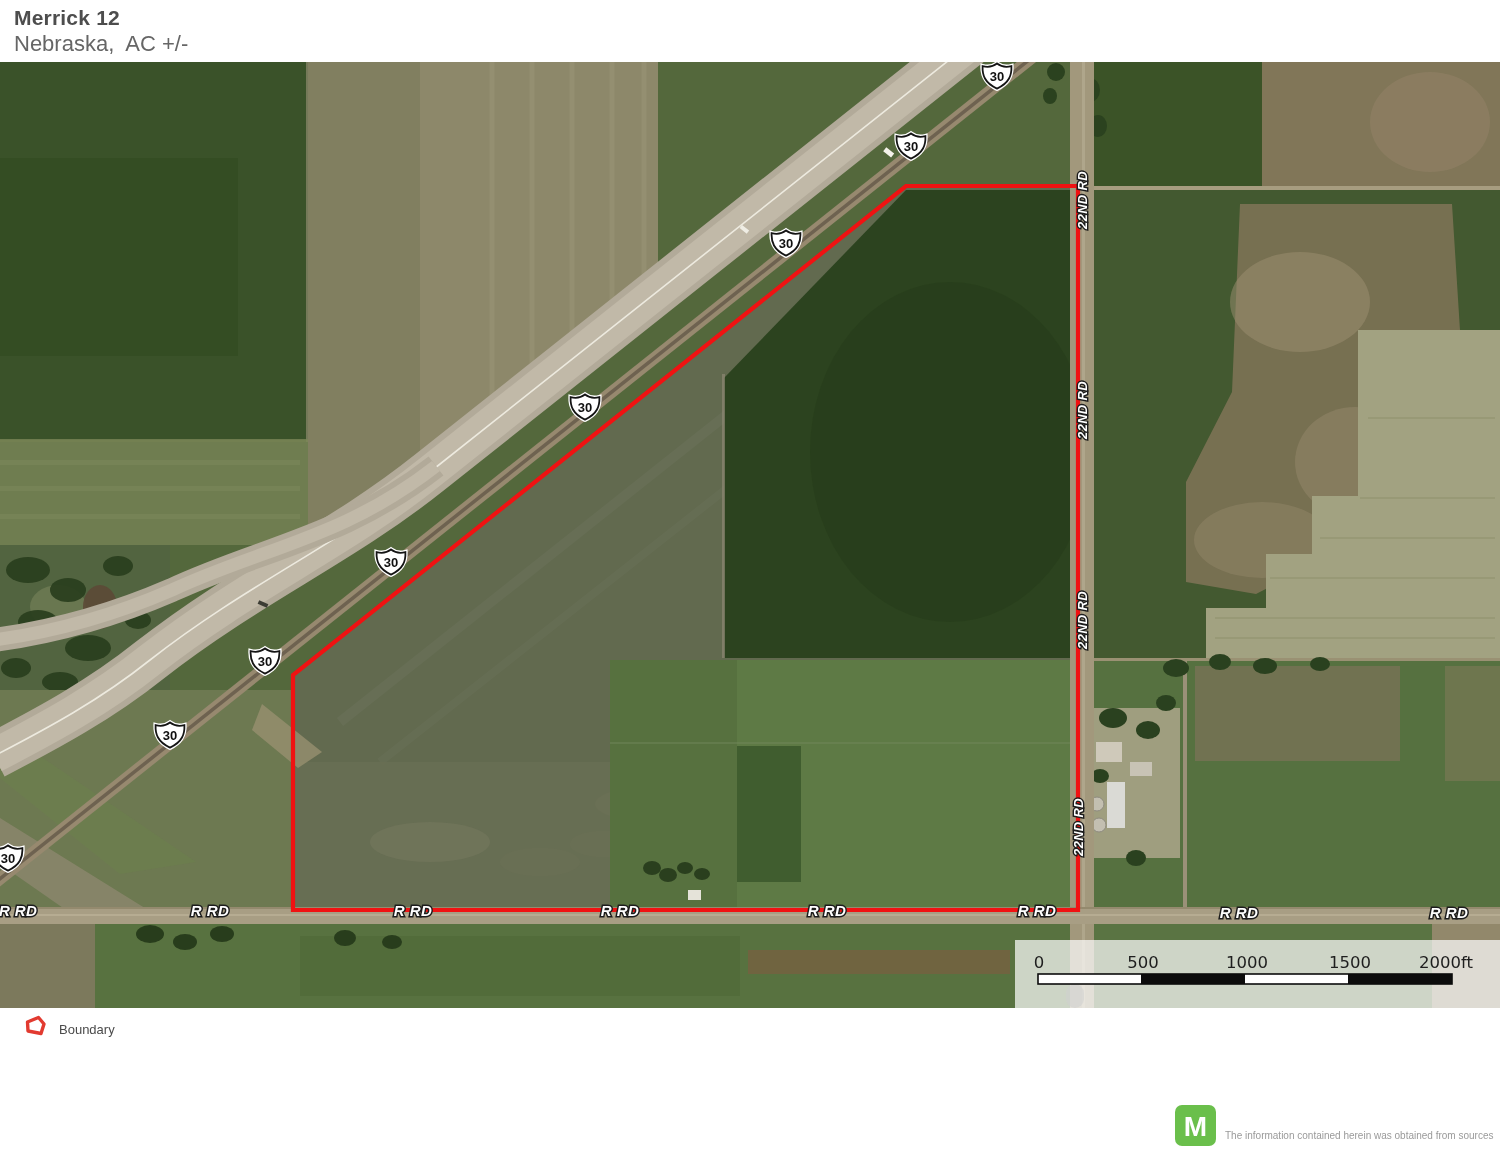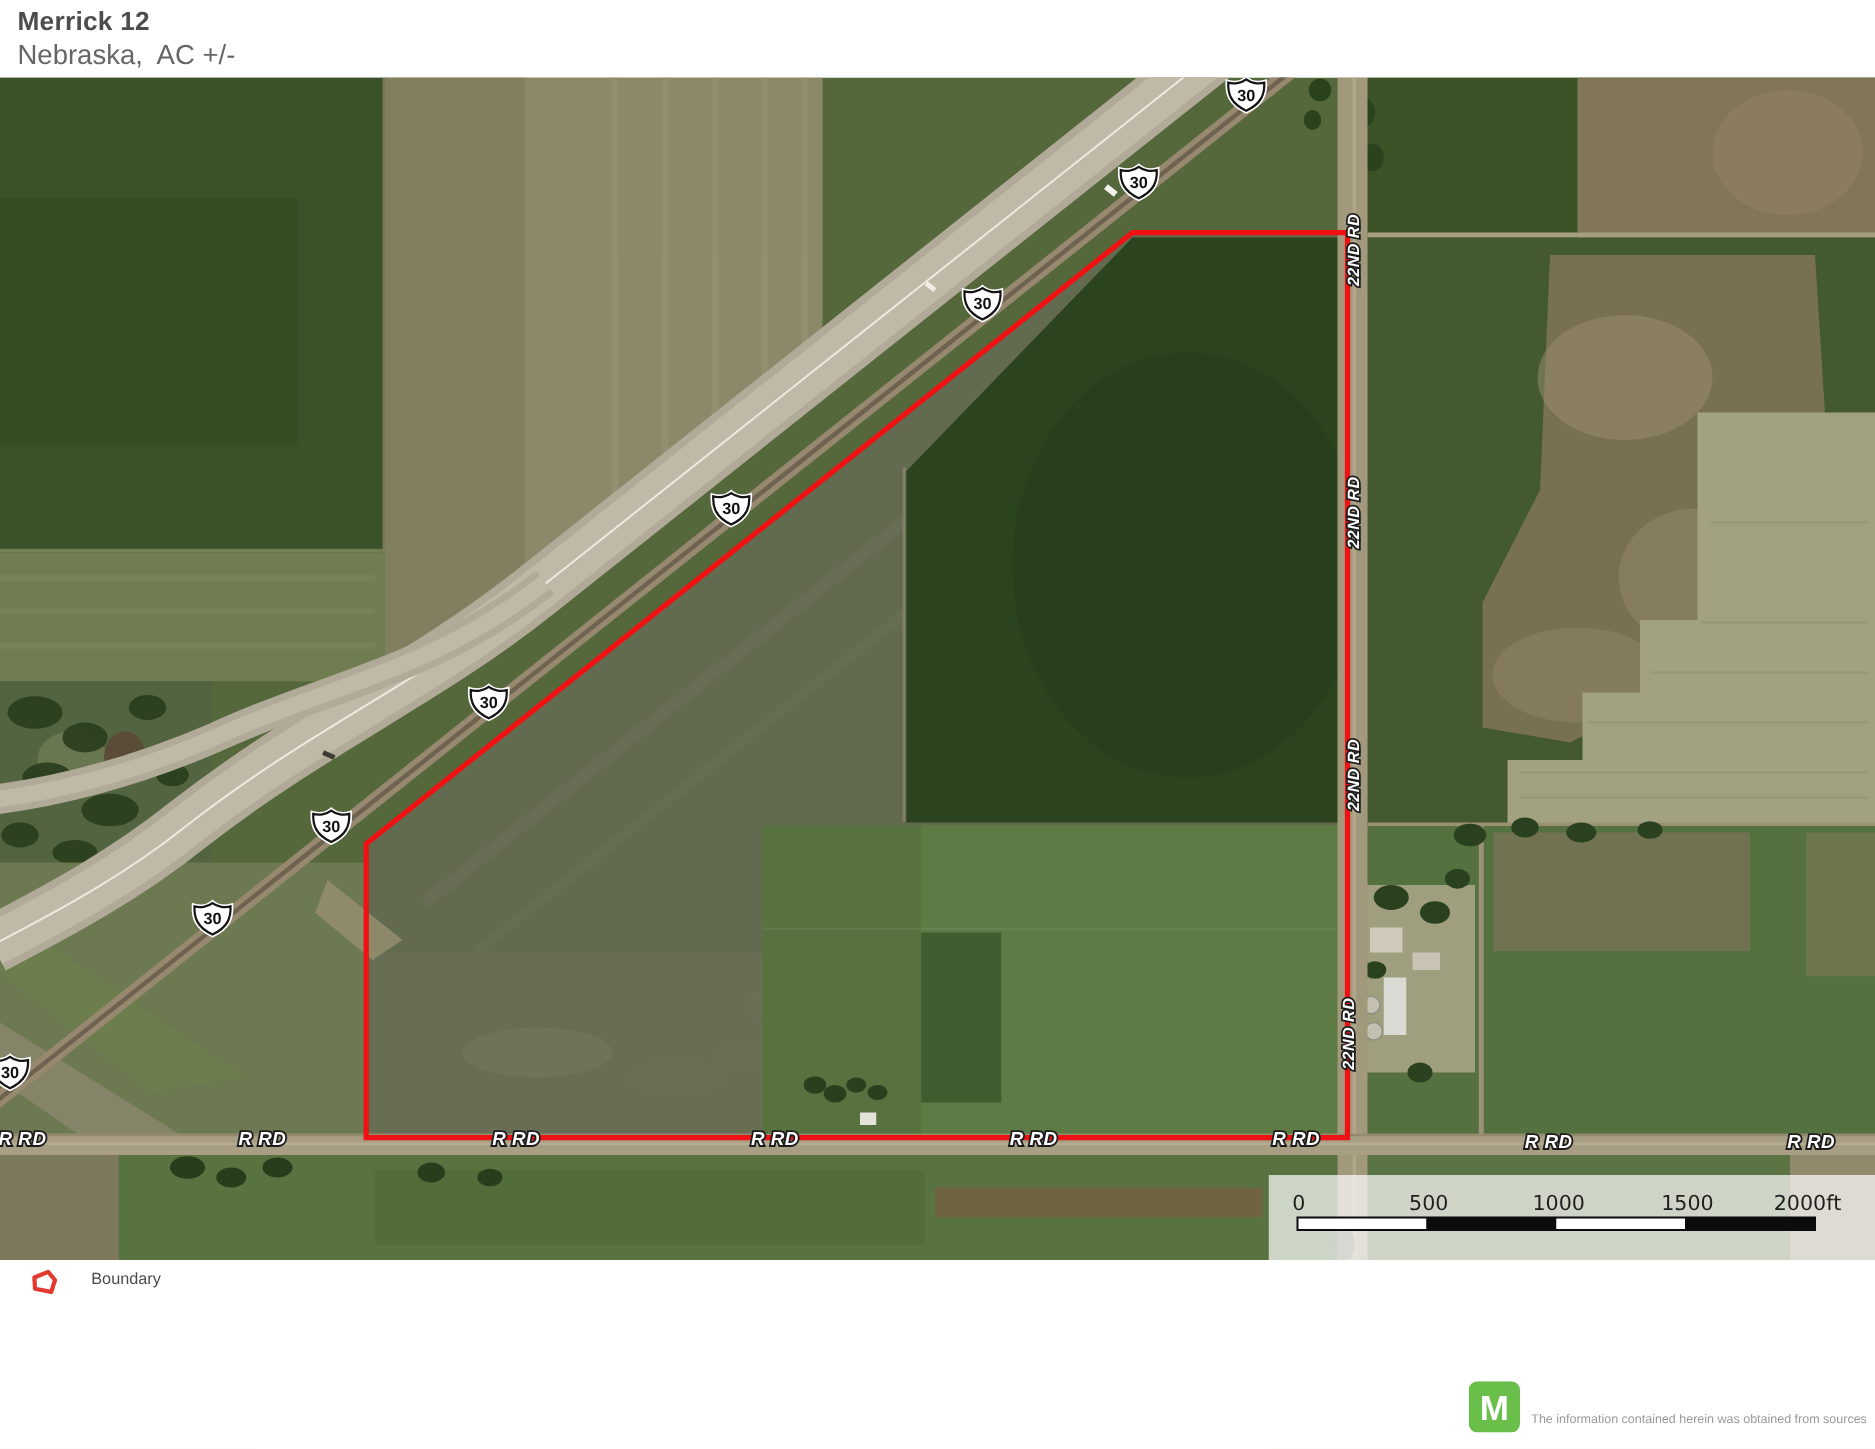--- a/index.html
+++ b/index.html
@@ -1,21 +1,21 @@
 <!DOCTYPE html>
 <html><head>
 <meta charset="utf-8">
 <style>
   html,body{margin:0;padding:0;background:#fff;}
   .page{position:relative;width:1500px;height:1159px;background:#fff;overflow:hidden;
         font-family:"Liberation Sans",sans-serif;}
   .title{position:absolute;left:14px;top:6px;font-size:21px;font-weight:bold;color:#4d4d4d;letter-spacing:.2px;}
   .subtitle{position:absolute;left:14px;top:31px;font-size:22px;color:#666;white-space:pre;}
   .map{position:absolute;left:0;top:62px;width:1500px;height:946px;display:block;}
-  .legend-row{position:absolute;left:24px;top:1015px;display:flex;align-items:flex-start;gap:26px;}
+  .legend-row{position:absolute;left:24px;top:1015px;display:flex;align-items:flex-end;gap:12px;}
   .legend-label{font-size:13px;color:#4a4a4a;}
   .footer{position:absolute;left:1175px;top:1105px;display:flex;gap:9px;align-items:flex-start;}
   .disclaimer{width:286px;font-size:10px;line-height:12.4px;color:#9a9a9a;white-space:pre-wrap;}
   
   text.rlbl{font-family:"Liberation Sans",sans-serif;font-style:italic;font-weight:700;font-size:15px;
             fill:#fff;stroke:#1c1c1c;stroke-width:3px;paint-order:stroke;letter-spacing:.4px;}
   text.vlbl{font-family:"Liberation Sans",sans-serif;font-style:italic;font-weight:700;font-size:13px;
             fill:#fff;stroke:#1c1c1c;stroke-width:2.8px;paint-order:stroke;letter-spacing:.3px;}
   text.shtxt{font-family:"Liberation Sans",sans-serif;font-weight:700;font-size:13px;fill:#101010;}
   text.sctxt{font-family:"DejaVu Sans","Liberation Sans",sans-serif;font-size:16.5px;fill:#1e1e1e;}

